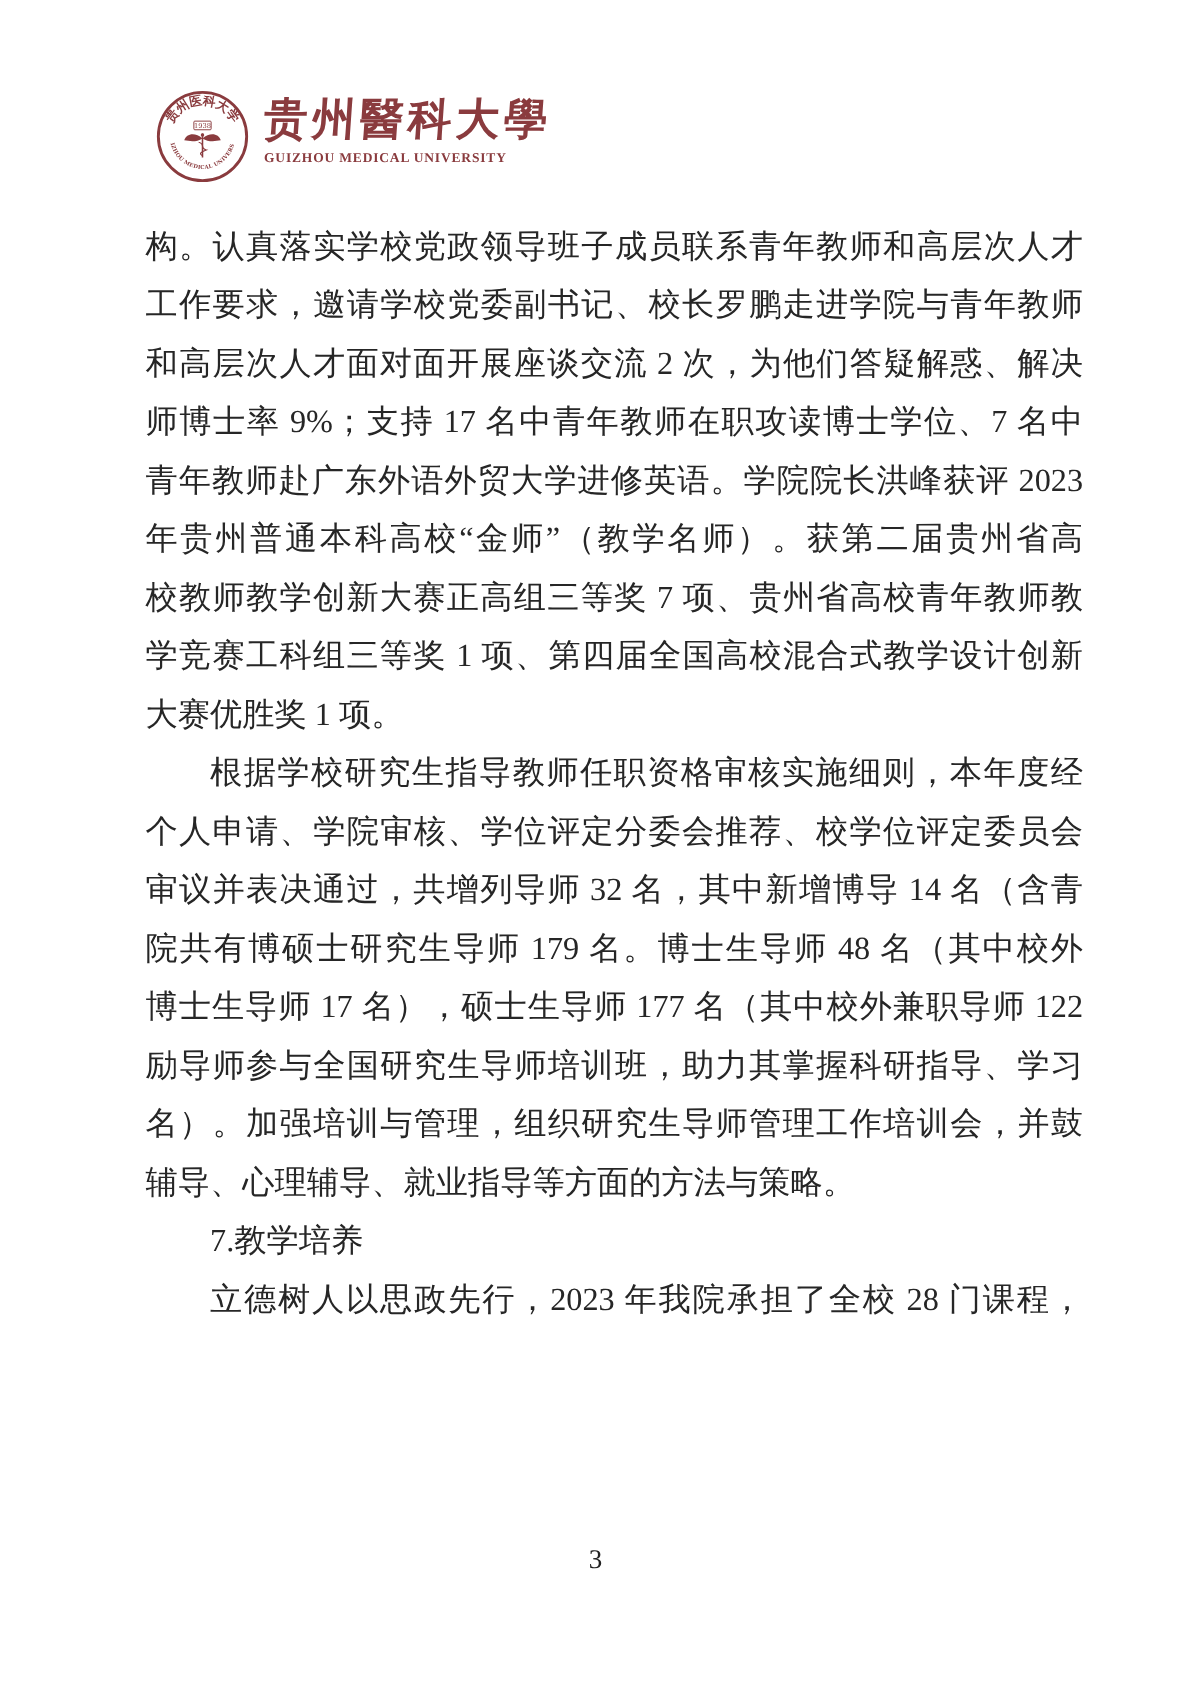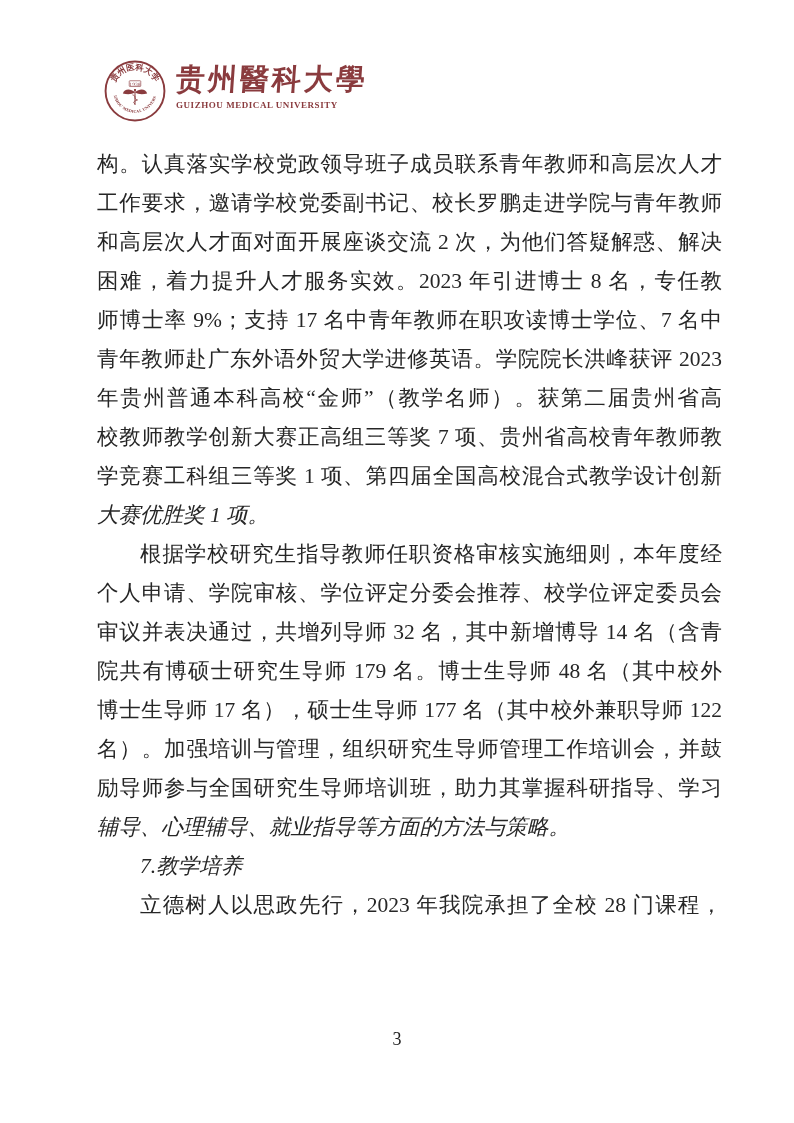--- a/index.html
+++ b/index.html
@@ -26,21 +26,21 @@
   .content{
     position:absolute;left:97px;top:145px;width:625px;
     color:var(--ink);font-size:21.5px;
     font-family:"Liberation Serif","DejaVu Serif",serif;
   }
   .line{
     height:39px;line-height:39px;
     text-align:justify;text-align-last:justify;
     text-justify:inter-character;
   }
-  .line.last{text-align-last:left;font-style:italic;}
+  .line.last{text-align-last:left;}
   .line.indent{padding-left:43px;}
   
   .pageno{
     position:absolute;left:0;top:1029px;width:100%;
     text-align:center;font-size:18px;color:#222222;
     font-family:"Liberation Serif",serif;
   }
   .seal-ring{fill:none;stroke:var(--brand);stroke-width:3;}
   .seal-text{fill:var(--brand);font-family:"DejaVu Serif",serif;}
 </style>
@@ -73,34 +73,33 @@
     <div class="wordmark">
       <div class="wordmark-zh">贵州醫科大學</div>
       <div class="wordmark-en">GUIZHOU MEDICAL UNIVERSITY</div>
     </div>
   </header>
 
   <main class="content">
       <div class="line">构。认真落实学校党政领导班子成员联系青年教师和高层次人才</div>
       <div class="line">工作要求，邀请学校党委副书记、校长罗鹏走进学院与青年教师</div>
       <div class="line">和高层次人才面对面开展座谈交流 2 次，为他们答疑解惑、解决</div>
-      <div class="line">困难，着力提升人才服务实效。2023 年引进博士 8 名，专任教</div>
       <div class="line">师博士率 9%；支持 17 名中青年教师在职攻读博士学位、7 名中</div>
       <div class="line">青年教师赴广东外语外贸大学进修英语。学院院长洪峰获评 2023</div>
       <div class="line">年贵州普通本科高校“金师”（教学名师）。获第二届贵州省高</div>
       <div class="line">校教师教学创新大赛正高组三等奖 7 项、贵州省高校青年教师教</div>
       <div class="line">学竞赛工科组三等奖 1 项、第四届全国高校混合式教学设计创新</div>
       <div class="line last">大赛优胜奖 1 项。</div>
       <div class="line indent">根据学校研究生指导教师任职资格审核实施细则，本年度经</div>
       <div class="line">个人申请、学院审核、学位评定分委会推荐、校学位评定委员会</div>
       <div class="line">审议并表决通过，共增列导师 32 名，其中新增博导 14 名（含青</div>
       <div class="line">院共有博硕士研究生导师 179 名。博士生导师 48 名（其中校外</div>
       <div class="line">博士生导师 17 名），硕士生导师 177 名（其中校外兼职导师 122</div>
+      <div class="line">励导师参与全国研究生导师培训班，助力其掌握科研指导、学习</div>
       <div class="line">名）。加强培训与管理，组织研究生导师管理工作培训会，并鼓</div>
-      <div class="line">励导师参与全国研究生导师培训班，助力其掌握科研指导、学习</div>
       <div class="line last">辅导、心理辅导、就业指导等方面的方法与策略。</div>
       <div class="line indent last">7.教学培养</div>
       <div class="line indent">立德树人以思政先行，2023 年我院承担了全校 28 门课程，</div>
     </main>
 
   <footer class="pageno">3</footer>
 
 </div>
 
 </body></html>

